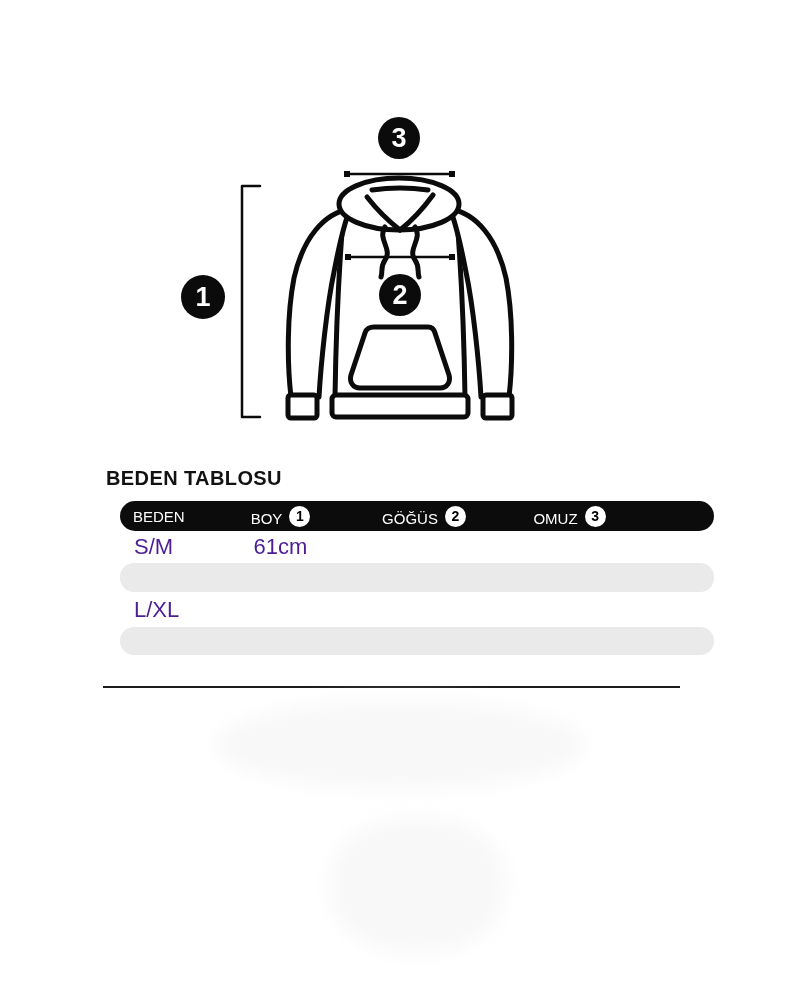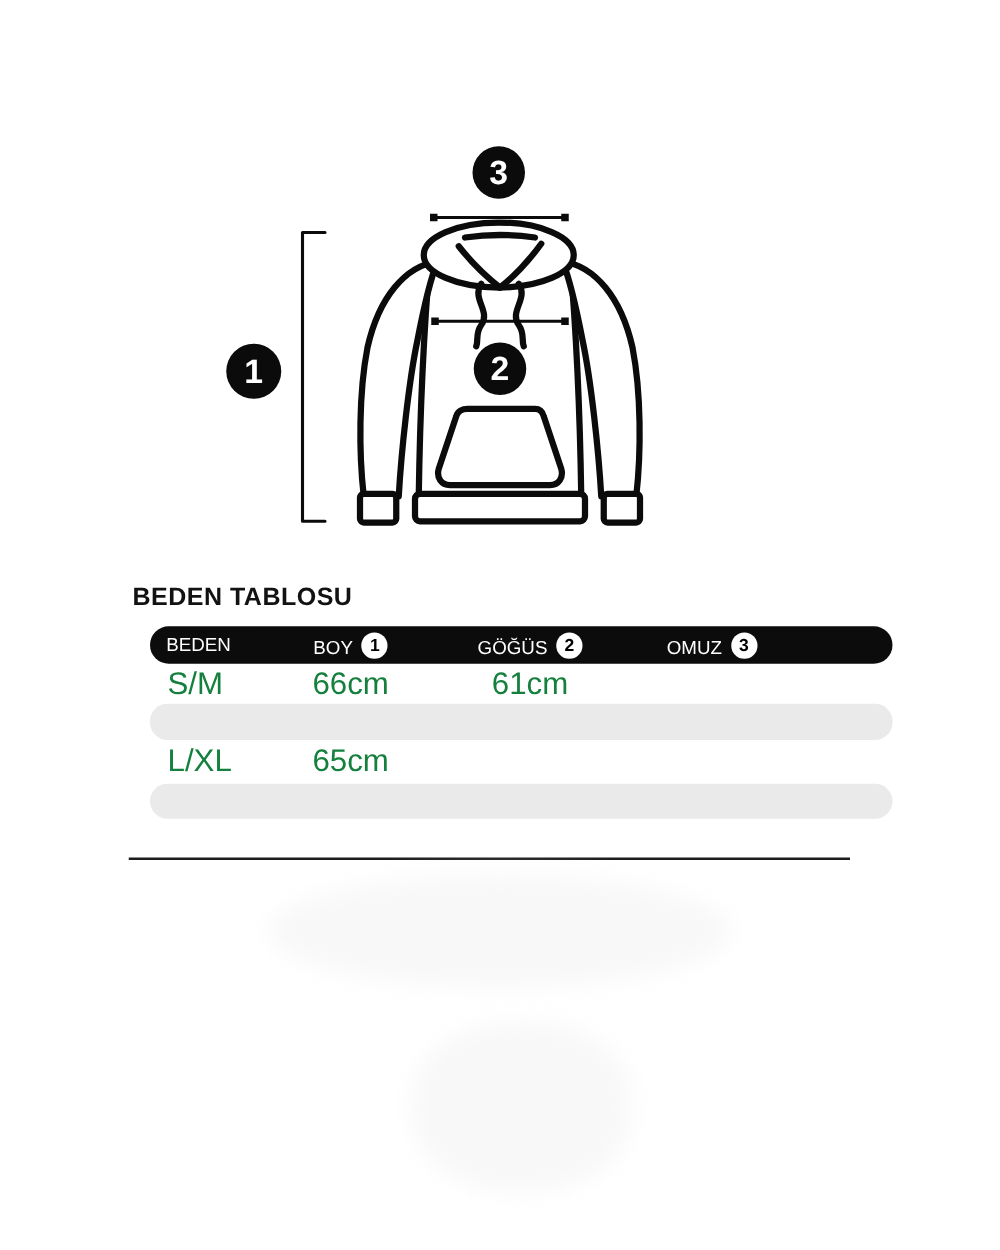--- a/index.html
+++ b/index.html
@@ -18,21 +18,21 @@
   
   .table-title{position:absolute;left:106px;top:467px;font-size:20px;font-weight:800;
                letter-spacing:.4px;color:#121212;}
   .size-table{position:absolute;left:120px;top:501px;width:594px;}
   .trow{display:grid;grid-template-columns:89px 143px 144px 147px auto;align-items:center;}
   .header-pill{height:30px;border-radius:15px;background:#0c0c0c;color:#ffffff;font-size:15px;}
   .hcell-first{padding-left:13px;}
   .hcell{justify-self:center;display:flex;align-items:flex-end;gap:7px;}
   .badge{width:21px;height:21px;border-radius:50%;background:#ffffff;color:#000000;
          font-size:14px;font-weight:bold;display:flex;align-items:center;justify-content:center;}
-  .data-row{height:32px;font-size:25px;color:#15803d;}
+  .data-row{height:32px;font-size:22px;color:#4c1d95;}
   .data-row.second{height:35px;}
   .cell-first{padding-left:14px;}
   .cell{text-align:center;}
   .stripe{height:29px;border-radius:14px;background:#eaeaea;}
   .stripe.second{height:28px;}
 
   .separator{position:absolute;left:103px;top:686px;width:577px;height:2px;background:#1c1c1c;}
 
   
   .ghost{position:absolute;background:#f8f8f8;filter:blur(9px);}
@@ -103,29 +103,27 @@
       </div>
       <div class="hcell">
         <span>OMUZ</span>
         <span class="badge">3</span>
       </div>
       <div></div>
     </div>
 
     <div class="trow data-row">
       <div class="cell-first">S/M</div>
-      <div class="cell">66cm</div>
       <div class="cell">61cm</div>
       <div></div>
     </div>
     <div class="stripe"></div>
 
     <div class="trow data-row second">
       <div class="cell-first">L/XL</div>
-      <div class="cell">65cm</div>
       <div></div>
     </div>
     <div class="stripe second"></div>
   </div>
 
   <div class="separator"></div>
 
   <div class="ghost ghost1"></div>
   <div class="ghost ghost2"></div>
 </div>

